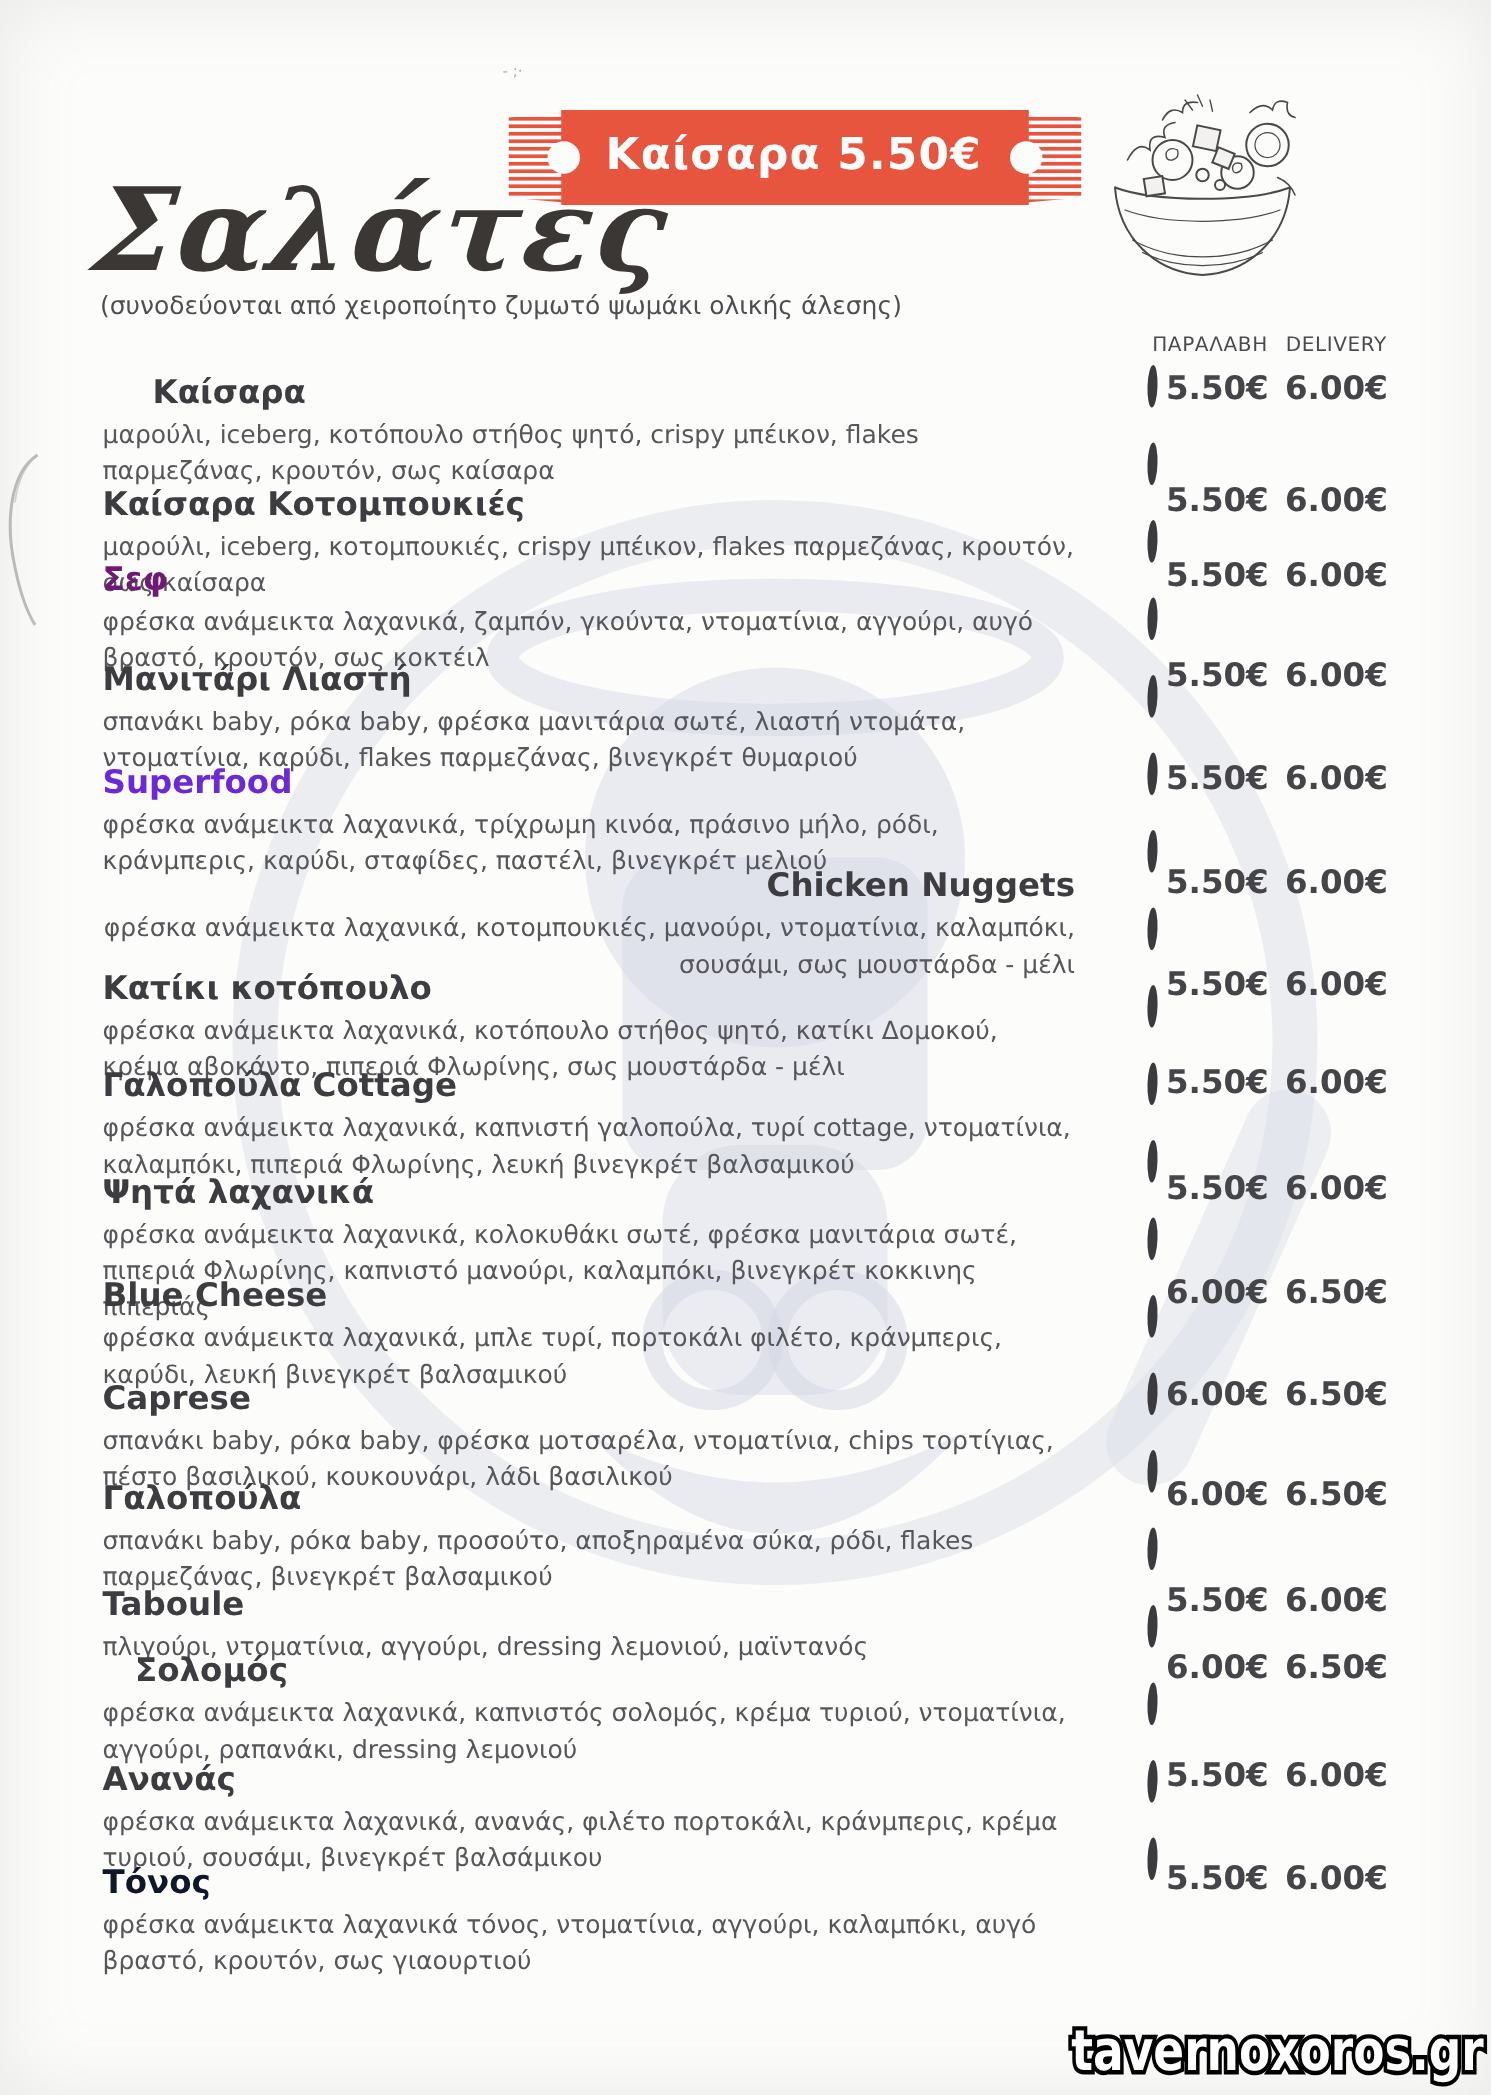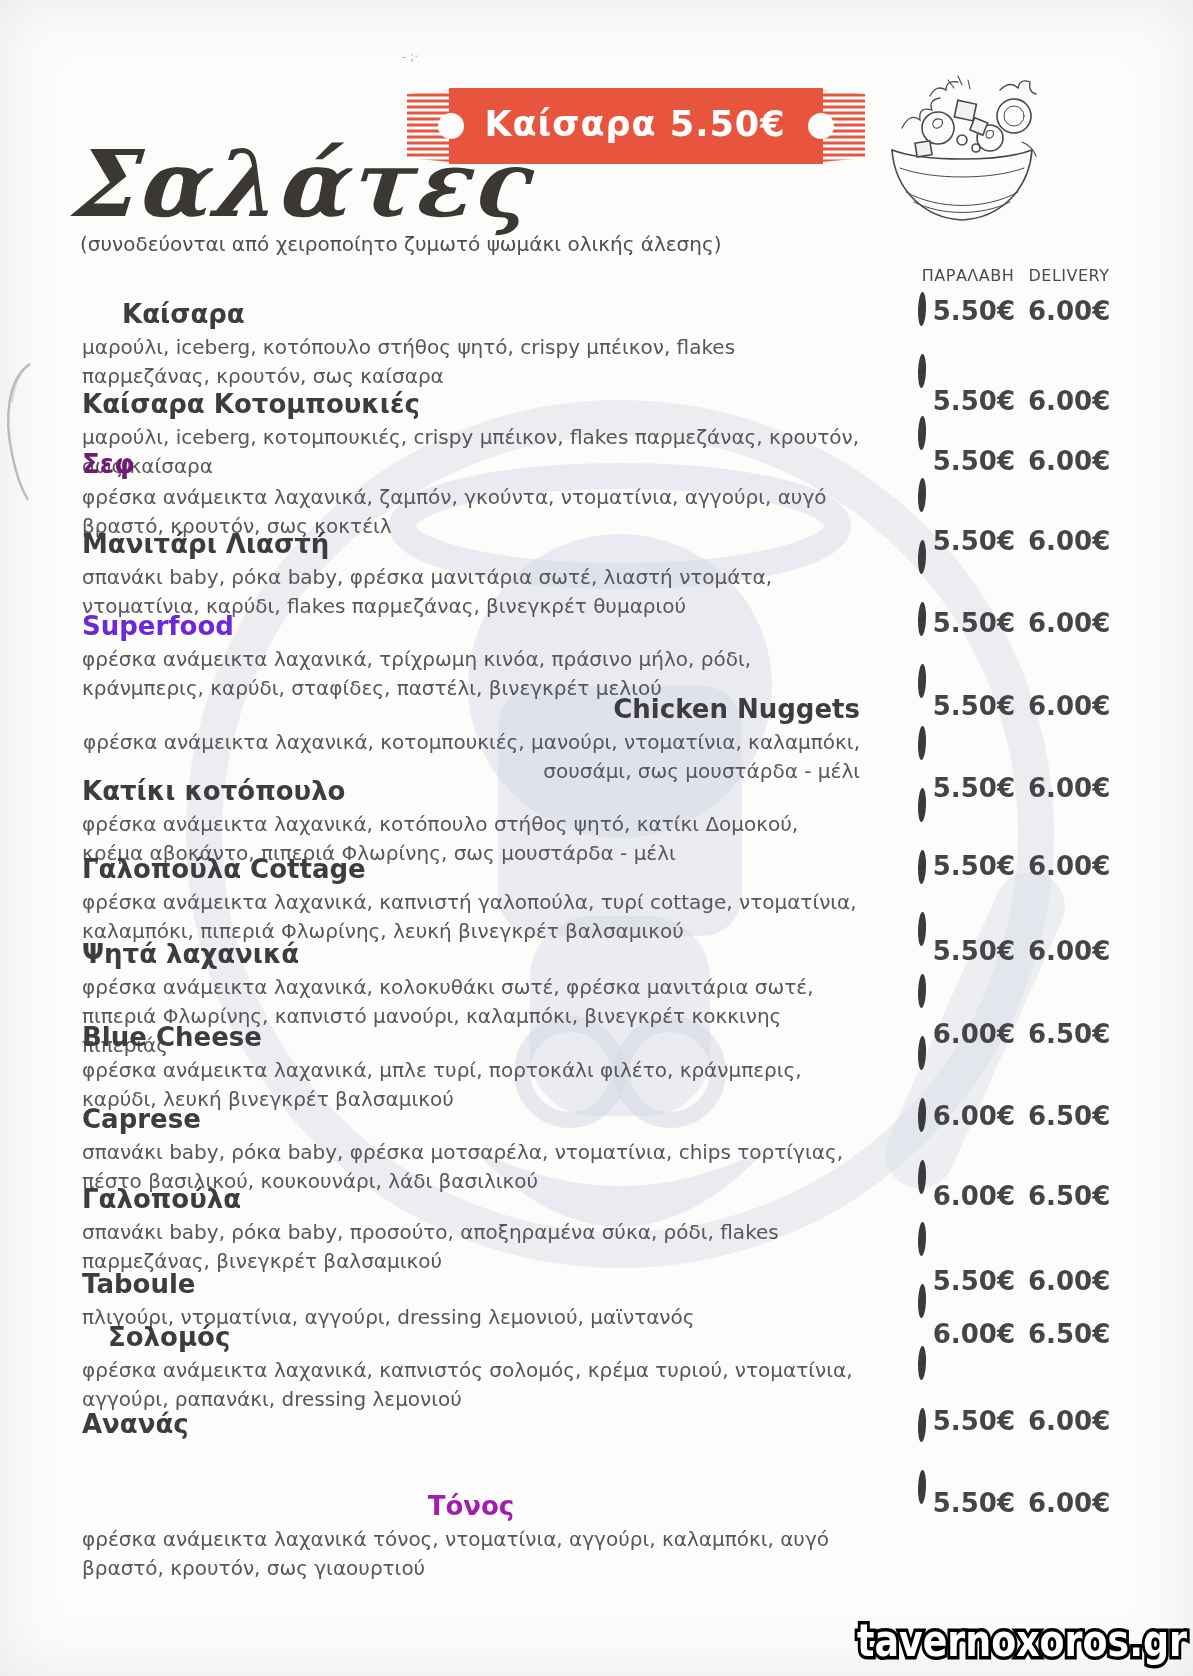--- a/index.html
+++ b/index.html
@@ -184,24 +184,25 @@
     <div class="item-desc" style="color: rgb(86, 86, 91);">πλιγούρι, ντοματίνια, αγγούρι, dressing λεμονιού, μαϊντανός</div>
   </div>
 
   <div class="item" style="top: 1323px;">
     <div class="item-name" style="color: rgb(61, 61, 65); margin-left: 26px;">Σολομός</div>
     <div class="item-desc" style="color: rgb(86, 86, 91);">φρέσκα ανάμεικτα λαχανικά, καπνιστός σολομός, κρέμα τυριού, ντοματίνια, αγγούρι, ραπανάκι, dressing λεμονιού</div>
   </div>
 
   <div class="item" style="top: 1410px;">
     <div class="item-name" style="color: rgb(61, 61, 65);">Ανανάς</div>
+    <div class="item-desc" style="color: rgb(86, 86, 91);">φρέσκα ανάμεικτα λαχανικά, ανανάς, φιλέτο πορτοκάλι, κράνμπερις, κρέμα τυριού, σουσάμι, βινεγκρέτ βαλσάμικου</div>
   </div>
 
   <div class="item" style="top: 1492px;">
-    <div class="item-name" style="color: #a21caf; text-align: center;">Τόνος</div>
+    <div class="item-name" style="color: #0f172a;">Τόνος</div>
     <div class="item-desc" style="color: rgb(86, 86, 91);">φρέσκα ανάμεικτα λαχανικά τόνος, ντοματίνια, αγγούρι, καλαμπόκι, αυγό βραστό, κρουτόν, σως γιαουρτιού</div>
   </div>
 </div>
   <div id="prices-layer">
   <div class="price-row" style="top: 296px;">
     <span class="price pickup" style="color: rgb(69, 69, 73);">5.50€</span>
     <span class="price delivery" style="color: rgb(69, 69, 73);">6.00€</span>
   </div>
 
   <div class="price-row" style="top: 386px;">

